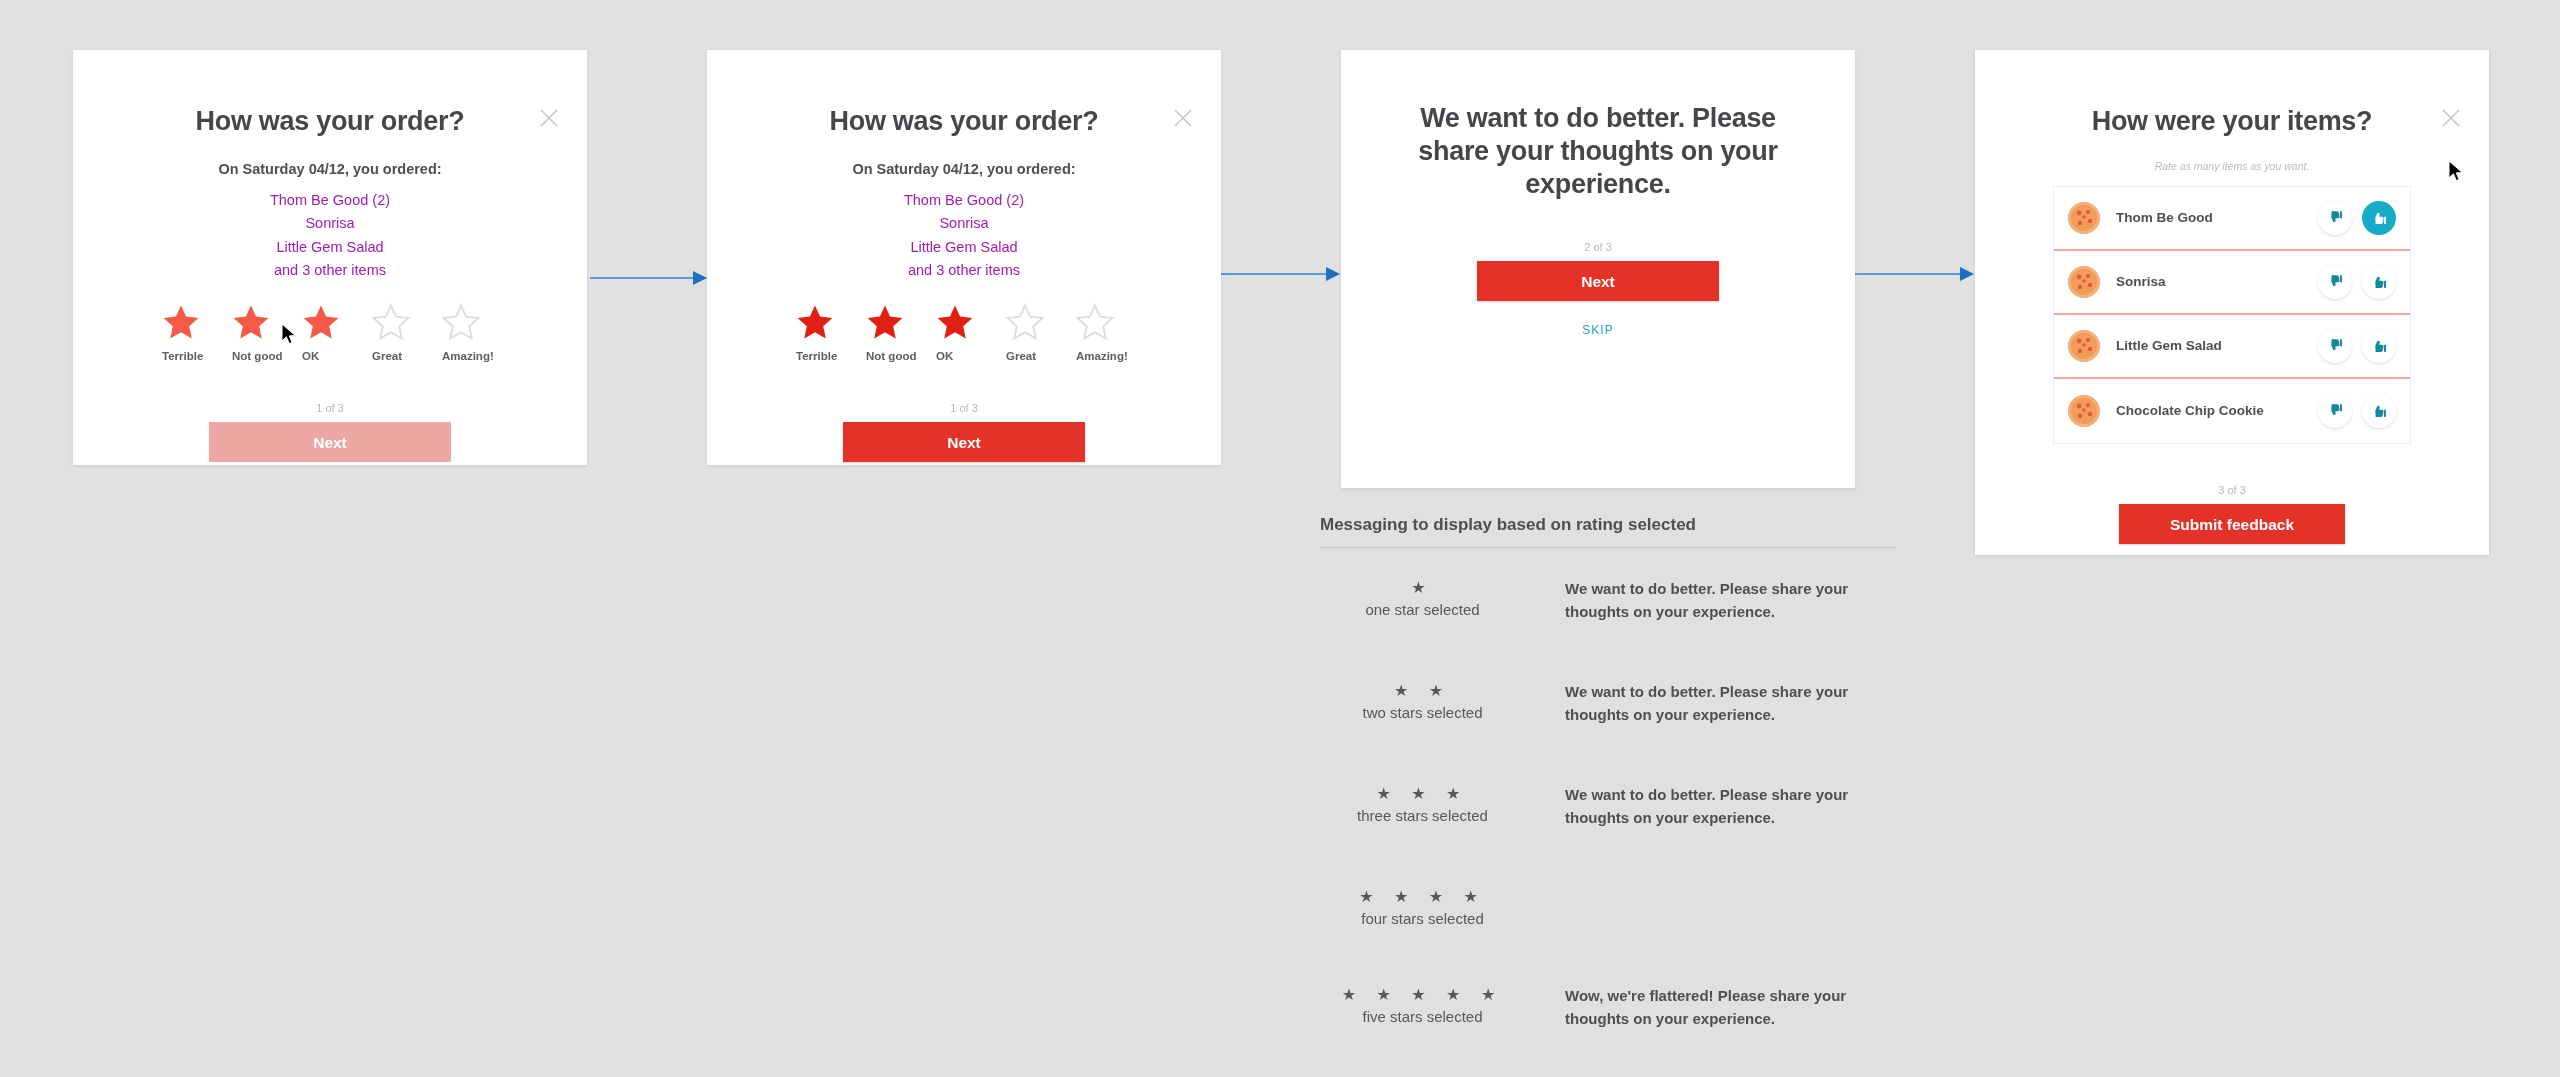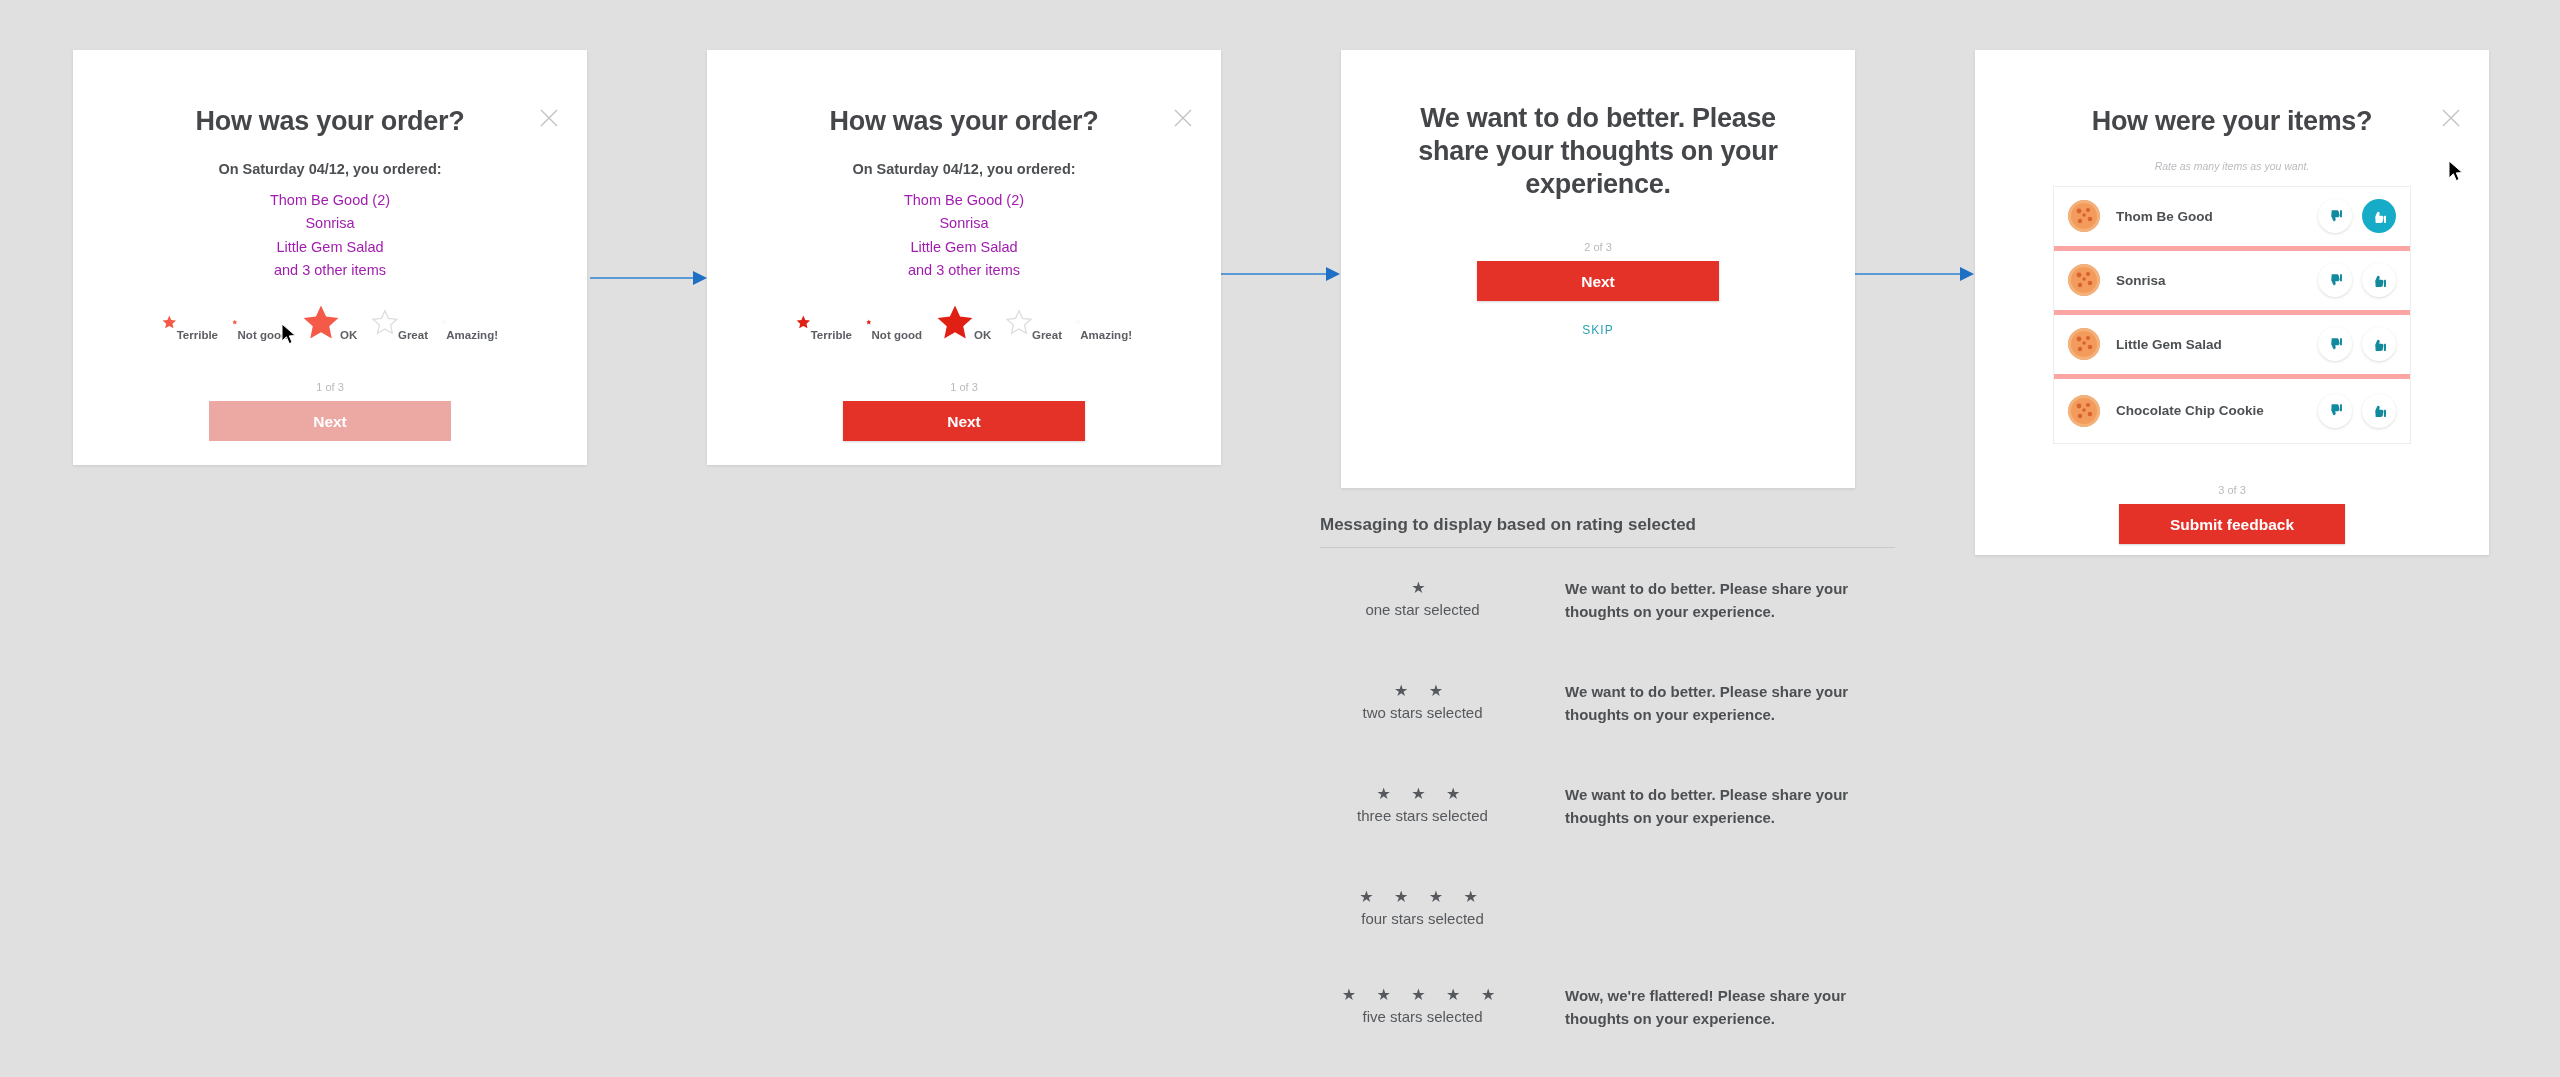--- a/index.html
+++ b/index.html
@@ -93,22 +93,22 @@
   .stars-row {
     display: flex;
     justify-content: center;
     gap: 14px;
     margin-top: 20px;
     position: relative;
   }
   .star-cell {
     width: 56px;
     display: flex;
-    flex-direction: row;
-    align-items: flex-end;
+    flex-direction: column;
+    align-items: flex-start;
     cursor: pointer;
   }
   .star-glyph { width: 38px; height: 38px; display: block; }
   .star-label {
     margin-top: 9px;
     font-size: 11.5px;
     font-weight: bold;
     color: #5b5e62;
     white-space: nowrap;
   }
@@ -196,21 +196,21 @@
     margin: 14px auto 0;
     width: 358px;
     border: 1px solid #eceded;
     box-sizing: border-box;
   }
   .item-row {
     display: flex;
     align-items: center;
     height: 64px;
     padding: 0 14px 0 14px;
-    border-bottom: 5px solid #fca5a5;
+    border-bottom: 2px solid #fca5a5;
     box-sizing: border-box;
   }
   .item-row:last-child { border-bottom: none; }
   .item-thumb {
     width: 32px;
     height: 32px;
     border-radius: 50%;
     flex: 0 0 32px;
     position: relative;
     overflow: hidden;

